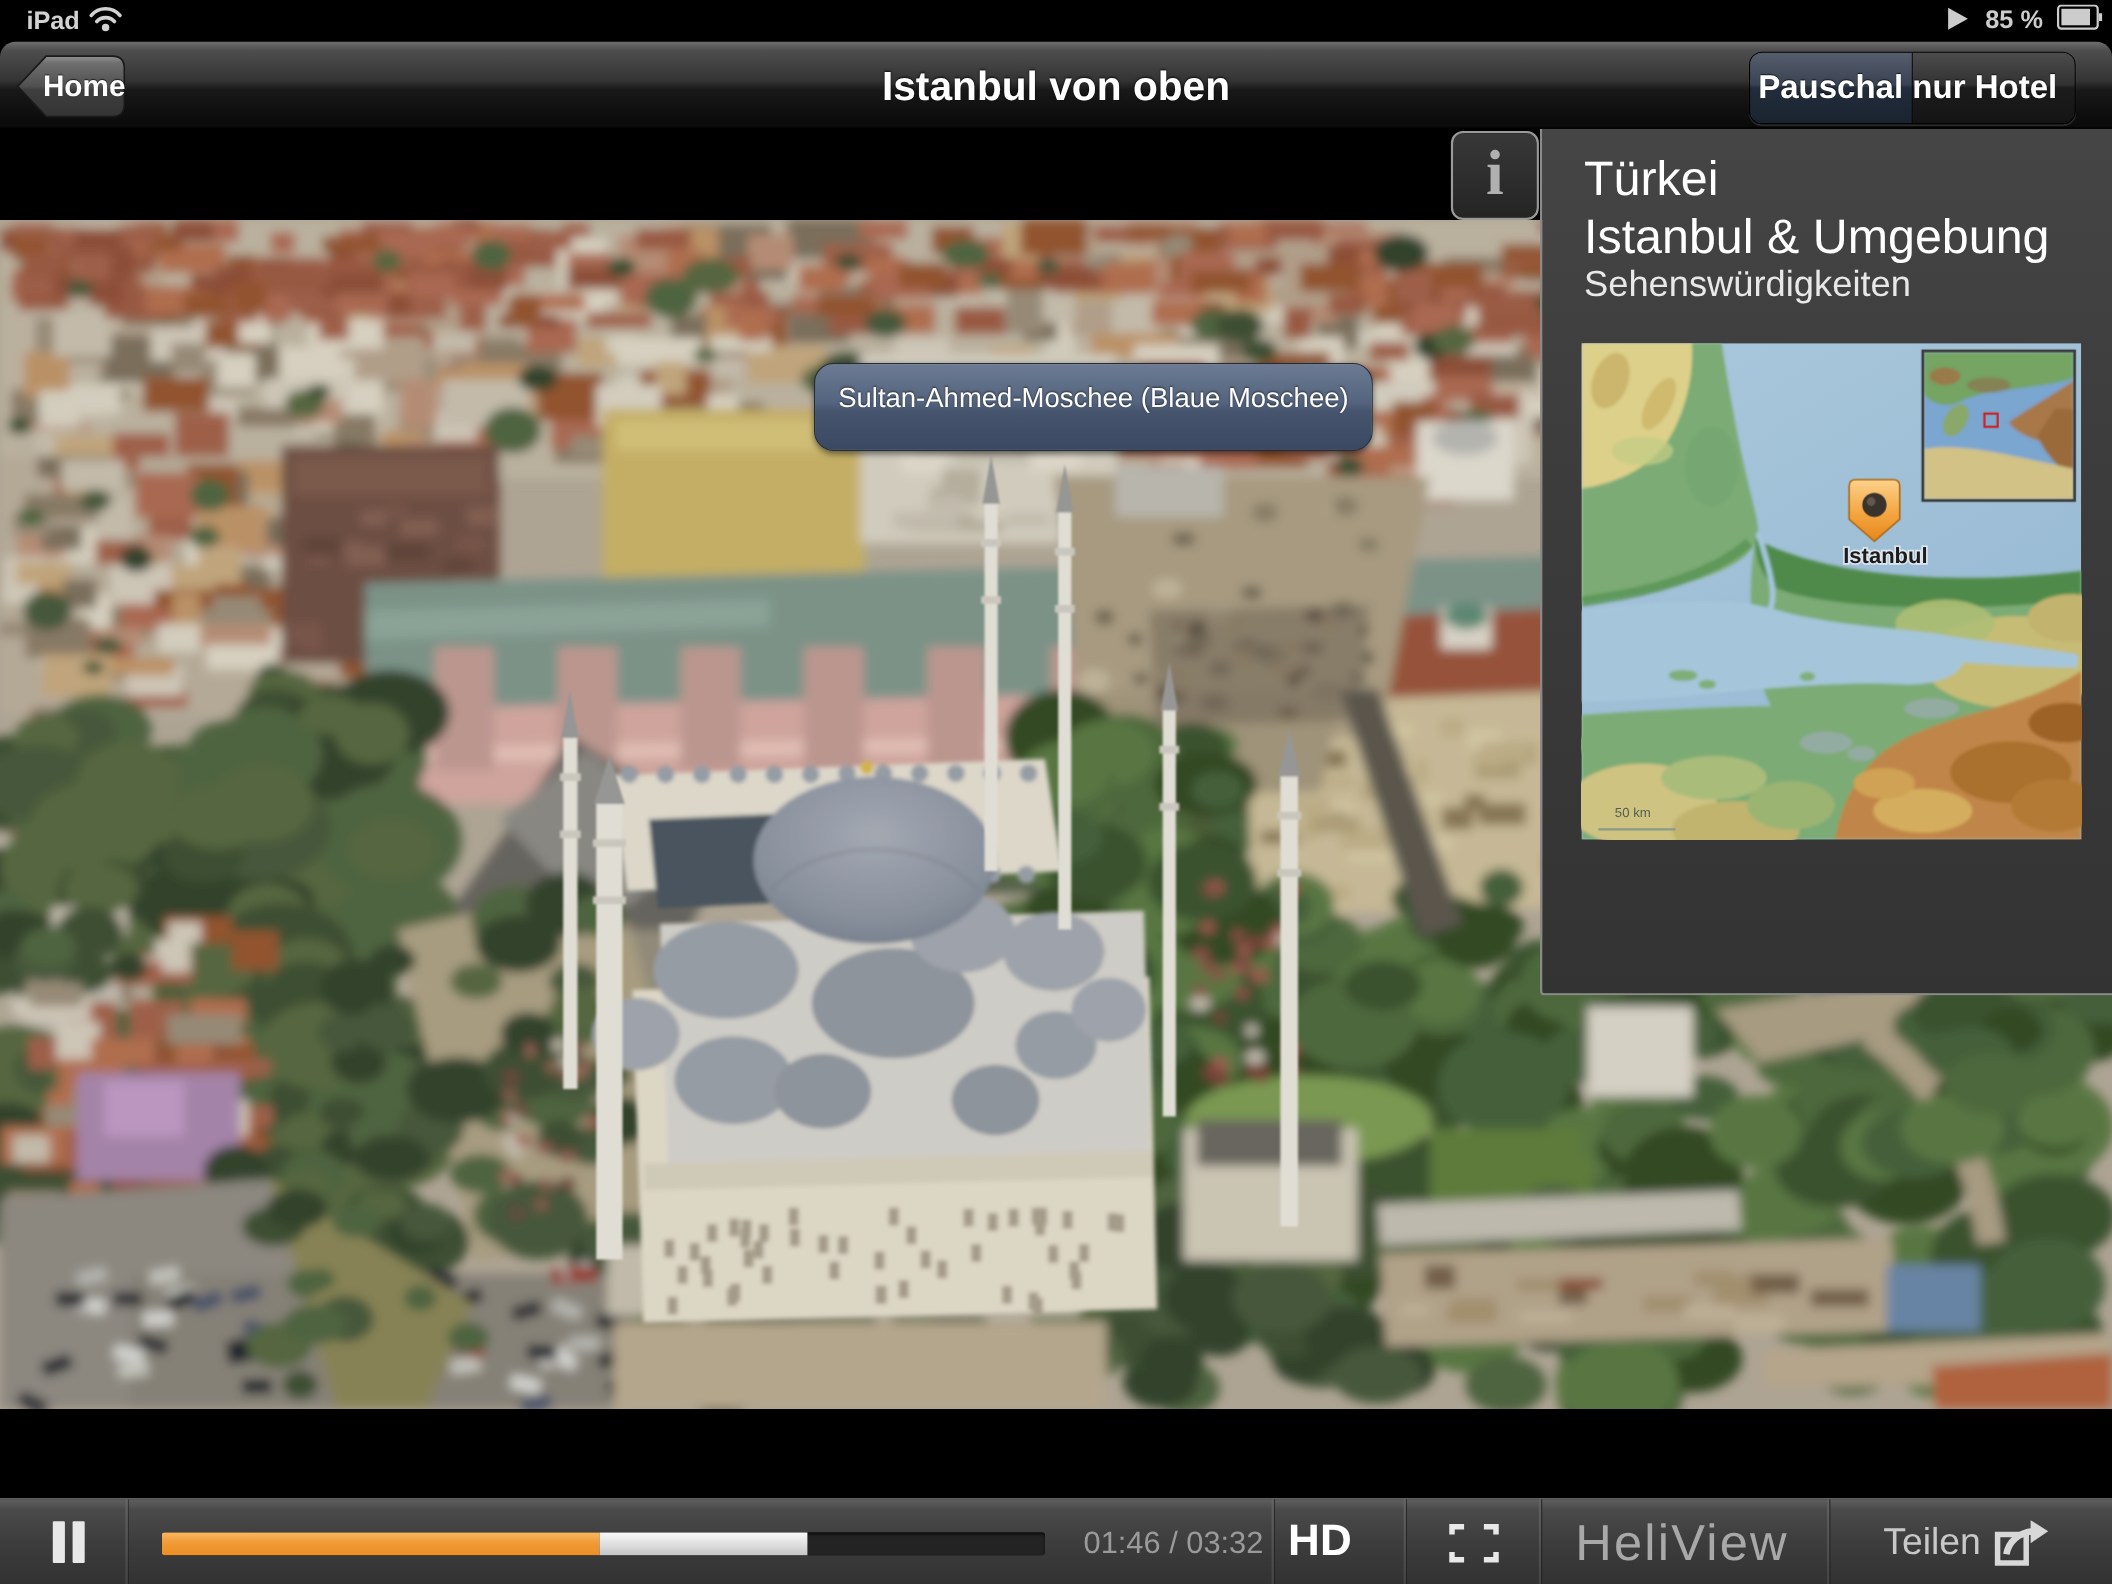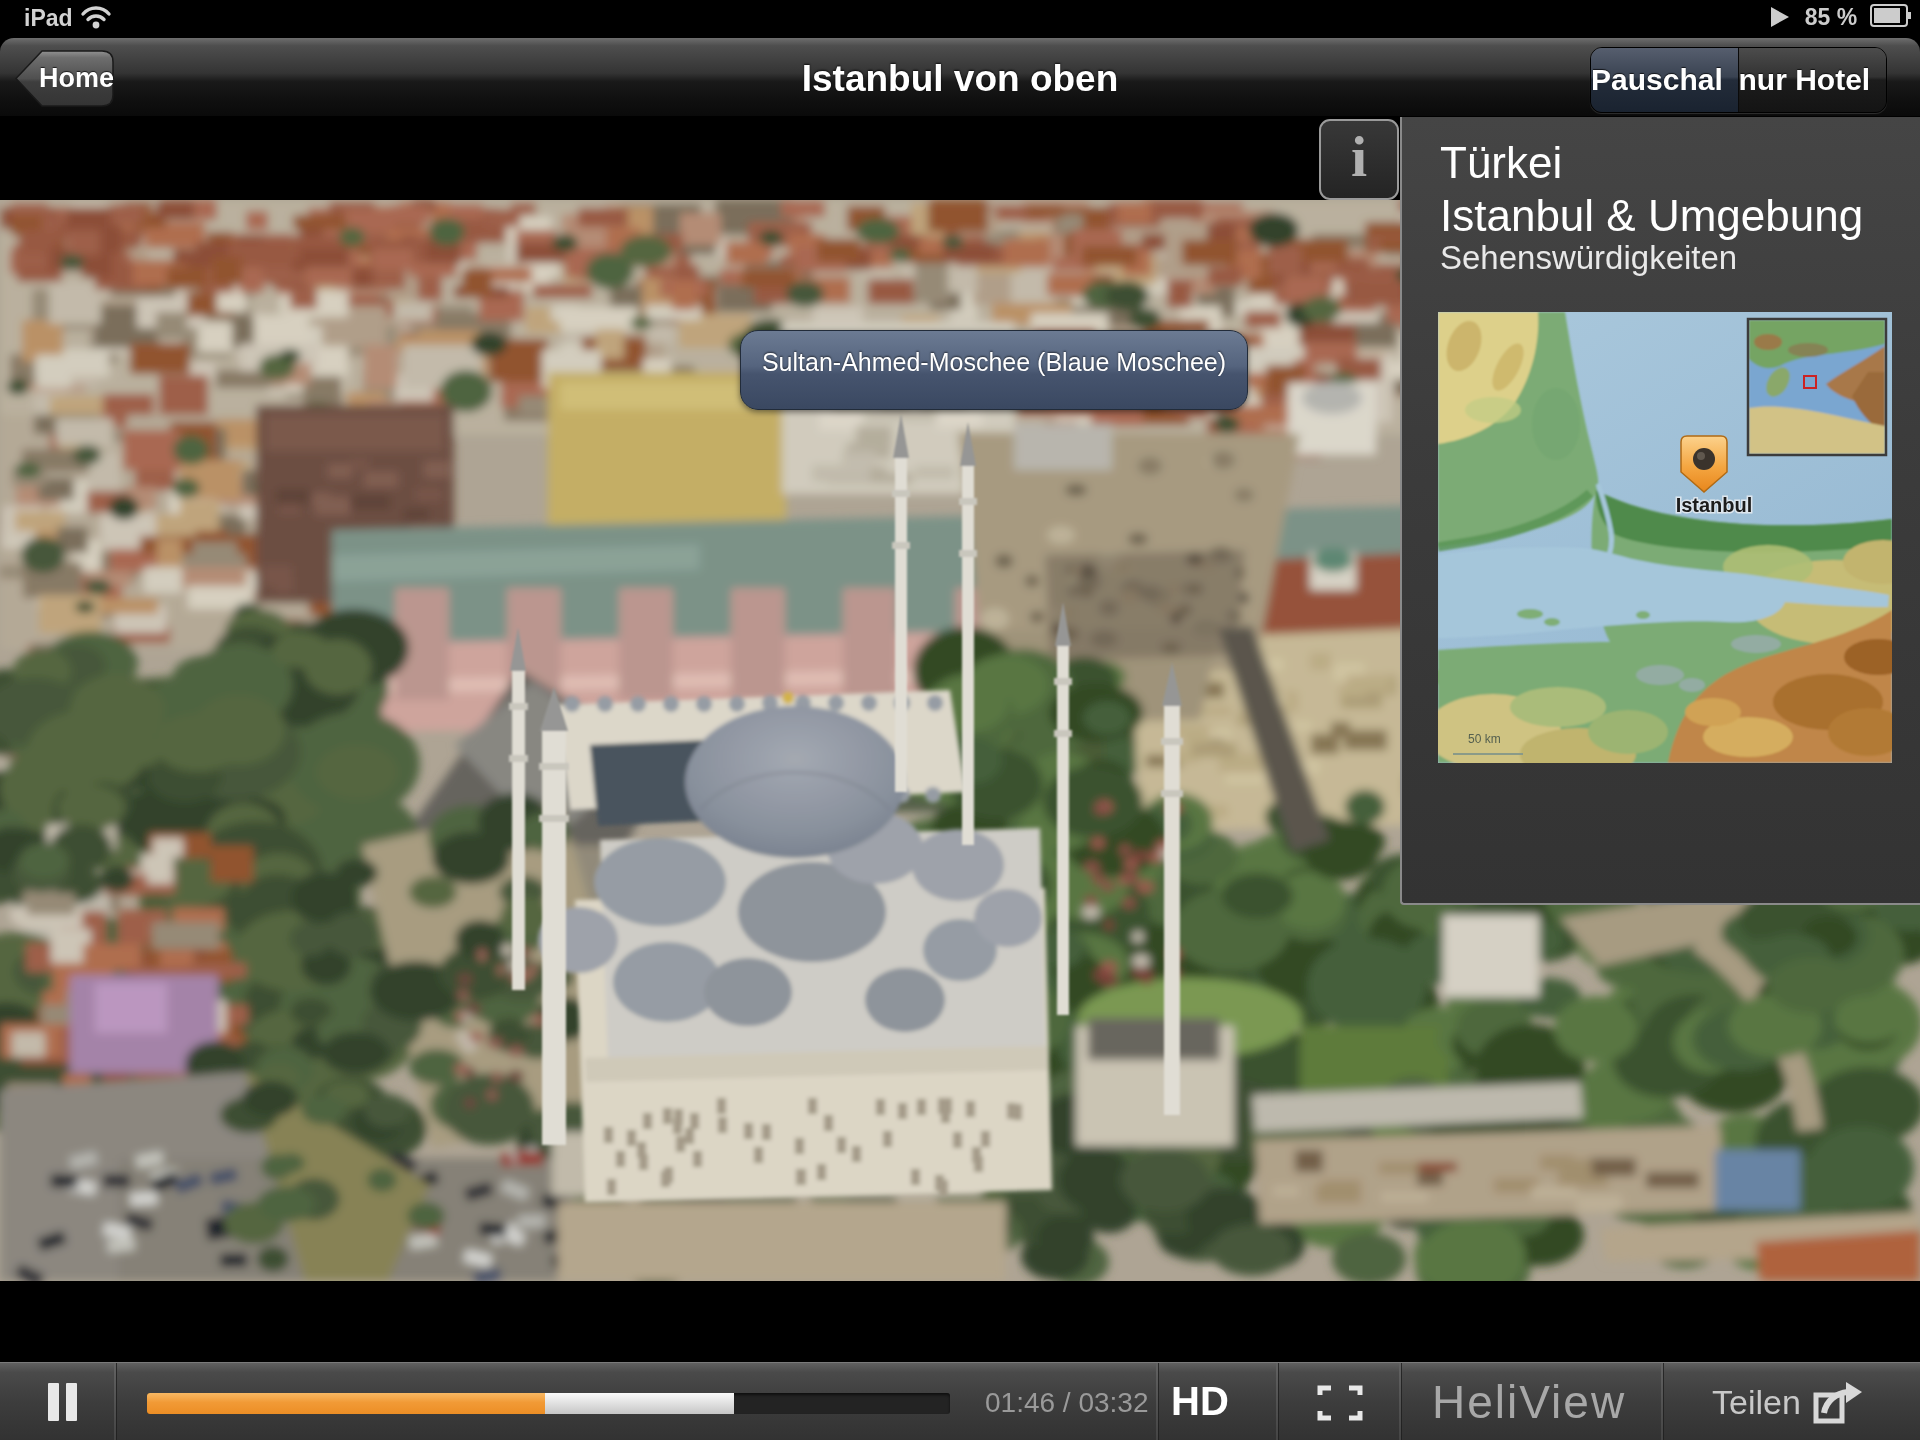--- a/index.html
+++ b/index.html
@@ -20,21 +20,21 @@
   #navtitle { position:absolute; left:0; width:1920px; text-align:center; top:20px;
     font-size:37px; font-weight:bold; color:#fff; text-shadow:0 -1px 2px rgba(0,0,0,.8); }
   #homebtn { position:absolute; left:14px; top:12px; width:100px; height:57px; }
   #homebtn svg { display:block; }
   #hometxt { position:absolute; left:28px; top:12px; width:86px; text-align:right; line-height:57px;
     font-size:27px; font-weight:bold; color:#fff; text-shadow:0 -1px 1px rgba(0,0,0,.7);}
   #seg { position:absolute; left:1590px; top:9px; width:297px; height:66px; border-radius:12px;
     overflow:hidden; border:1px solid #000; box-shadow:0 1px 1px rgba(255,255,255,.15); display:flex; }
   #seg .s1 { width:148px; height:100%;
     background:linear-gradient(#565e6e 0%, #3a4352 45%, #232c3a 50%, #1a2330 100%);
-    color:#fff; font-size:30px; font-weight:bold; text-align:left; line-height:64px;
+    color:#fff; font-size:30px; font-weight:bold; text-align:center; line-height:64px;
     border-right:1px solid #0a0a0a; text-shadow:0 -1px 1px rgba(0,0,0,.7);}
   #seg .s2 { width:148px; height:100%;
     background:linear-gradient(#4c4c4c 0%, #323232 45%, #1c1c1c 50%, #141414 100%);
     color:#fff; font-size:30px; font-weight:bold; text-align:left; line-height:64px;
     text-shadow:0 -1px 1px rgba(0,0,0,.7);}
 
   
   #video { position:absolute; left:0; top:116px; width:1920px; height:1246px; background:#000; overflow:hidden; }
   #photo { position:absolute; left:0; top:84px; width:1920px; height:1081px; }
 

